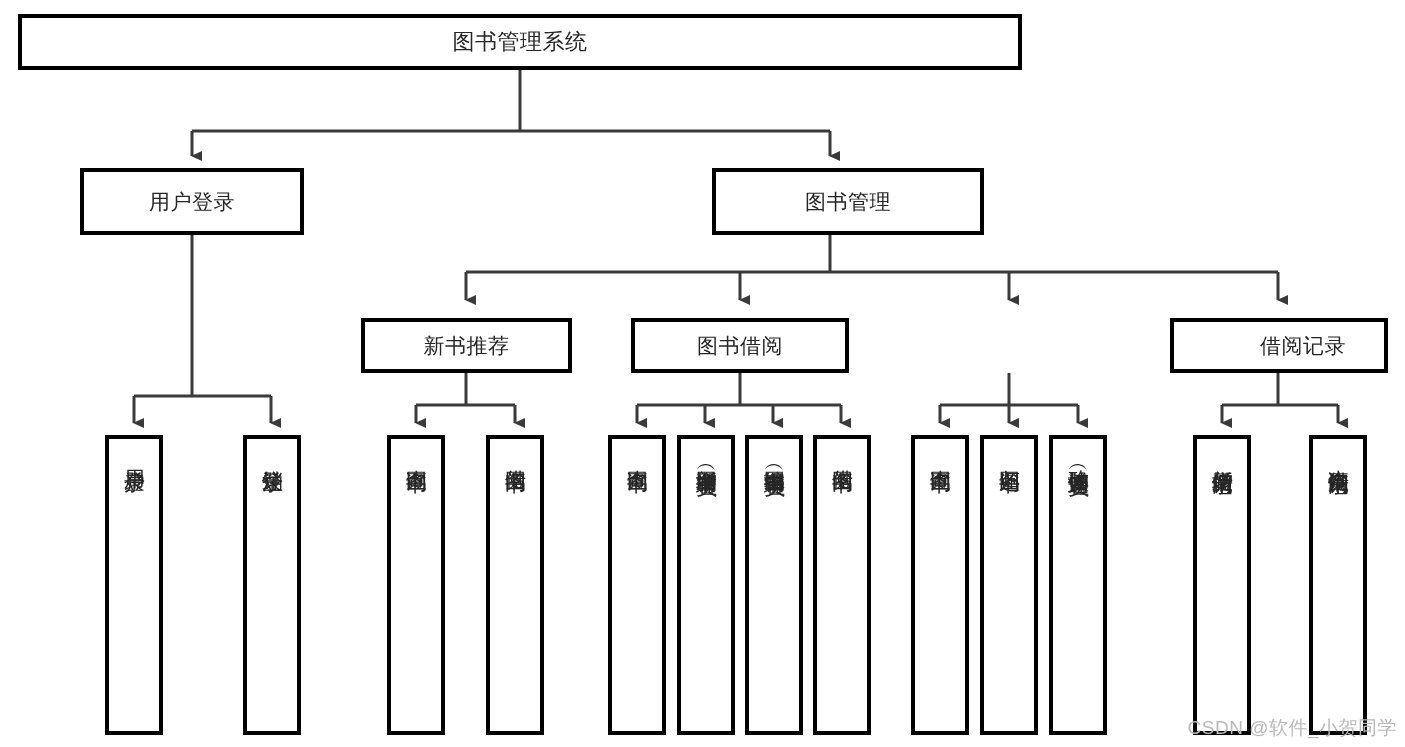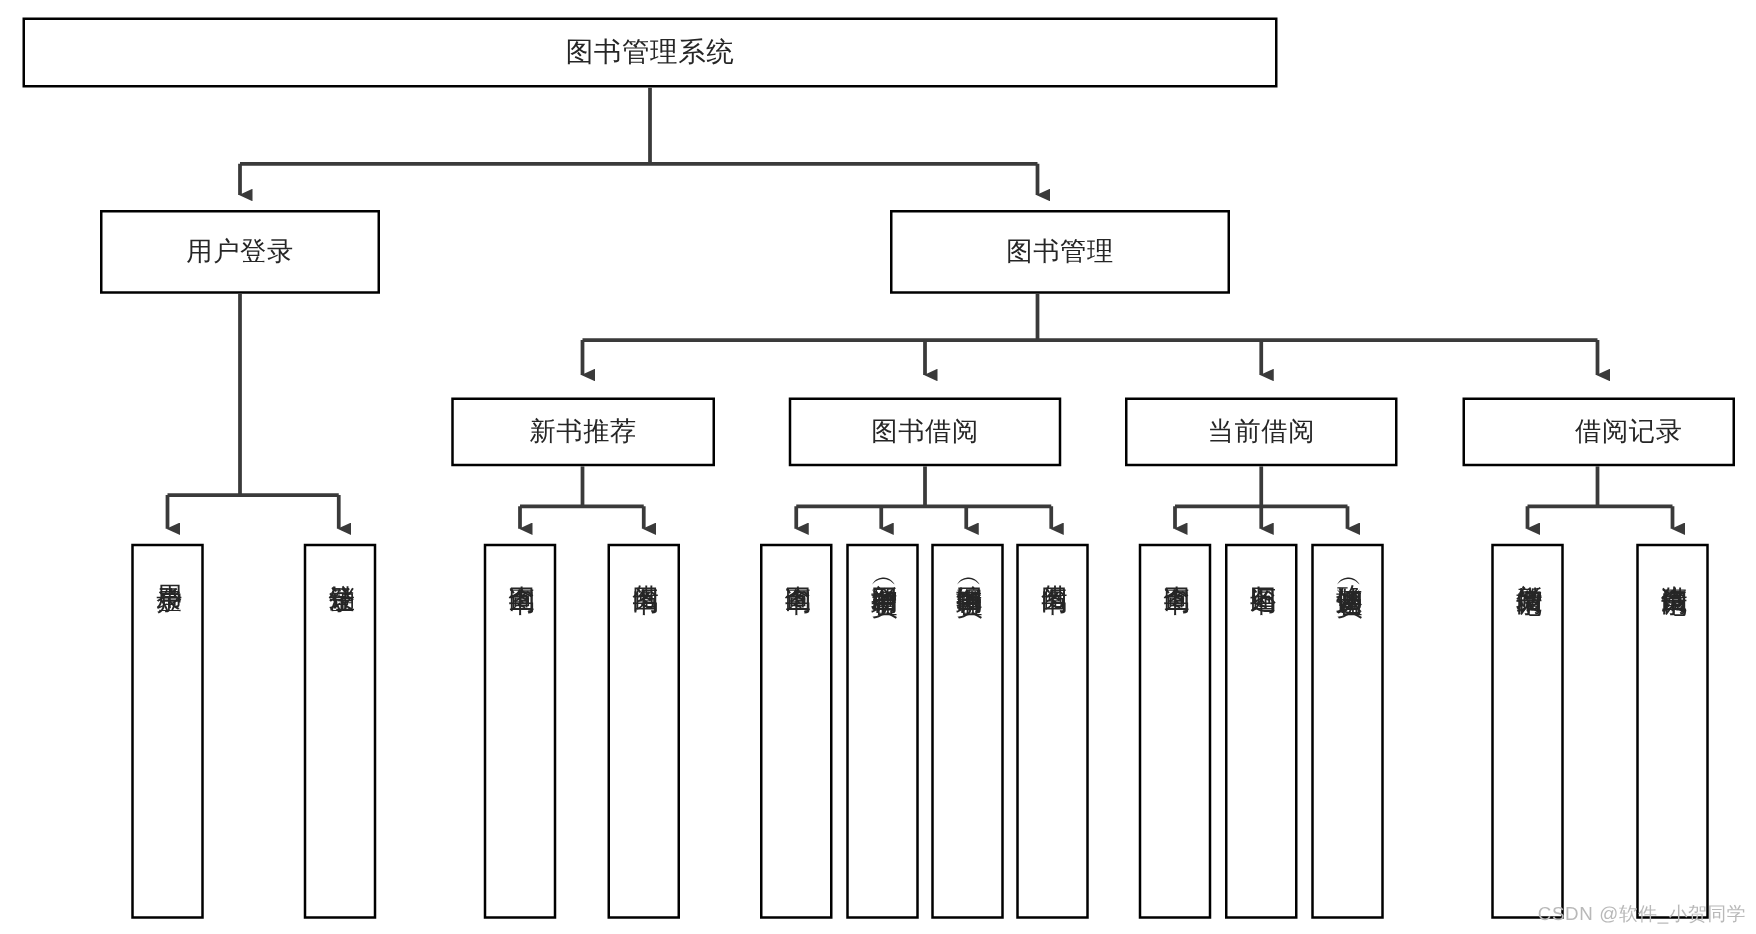--- a/index.html
+++ b/index.html
@@ -22,21 +22,21 @@
     left: 0;
     top: 0;
     width: 1405px;
     height: 747px;
     pointer-events: none;
   }
   .node {
     position: absolute;
     box-sizing: border-box;
     background: #ffffff;
-    border: 2px solid #000000;
+    border: 4px solid #000000;
     display: flex;
     align-items: center;
     justify-content: center;
     color: #262626;
   }
   .node.horiz .label {
     font-size: 21px;
     line-height: 1.2;
     letter-spacing: 0.5px;
     white-space: nowrap;
@@ -54,21 +54,21 @@
     letter-spacing: 1px;
     text-align: start;
   }
   .node.root .label {
     font-size: 22px;
   }
   .watermark {
     position: absolute;
     right: 8px;
     bottom: 6px;
-    font-size: 15px;
+    font-size: 19px;
     color: #b9b9b9;
     letter-spacing: 0.5px;
     white-space: nowrap;
     user-select: none;
   }
 </style>
 </head>
 <body>
 
 <div id="canvas">
@@ -133,23 +133,20 @@
   <div class="node horiz" style="left:712px; top:168px; width:272px; height:67px;">
     <span class="label">图书管理</span>
   </div>
 
   <div class="node horiz" style="left:631px; top:318px; width:218px; height:55px;">
     <span class="label">图书借阅</span>
   </div>
   <div class="node horiz" style="left:361px; top:318px; width:211px; height:55px;">
     <span class="label">新书推荐</span>
   </div>
-  <div class="node horiz" style="left:900px; top:318px; width:218px; height:55px;">
-    <span class="label">当前借阅</span>
-  </div>
   <div class="node horiz" style="left:1170px; top:318px; width:218px; height:55px;padding-left:48px;">
     <span class="label">借阅记录</span>
   </div>
 
   <div class="node vert" style="left:105px; top:435px; width:58px; height:300px;">
     <span class="label">用户登录</span>
   </div>
   <div class="node vert" style="left:243px; top:435px; width:58px; height:300px;">
     <span class="label">注销登录</span>
   </div>

